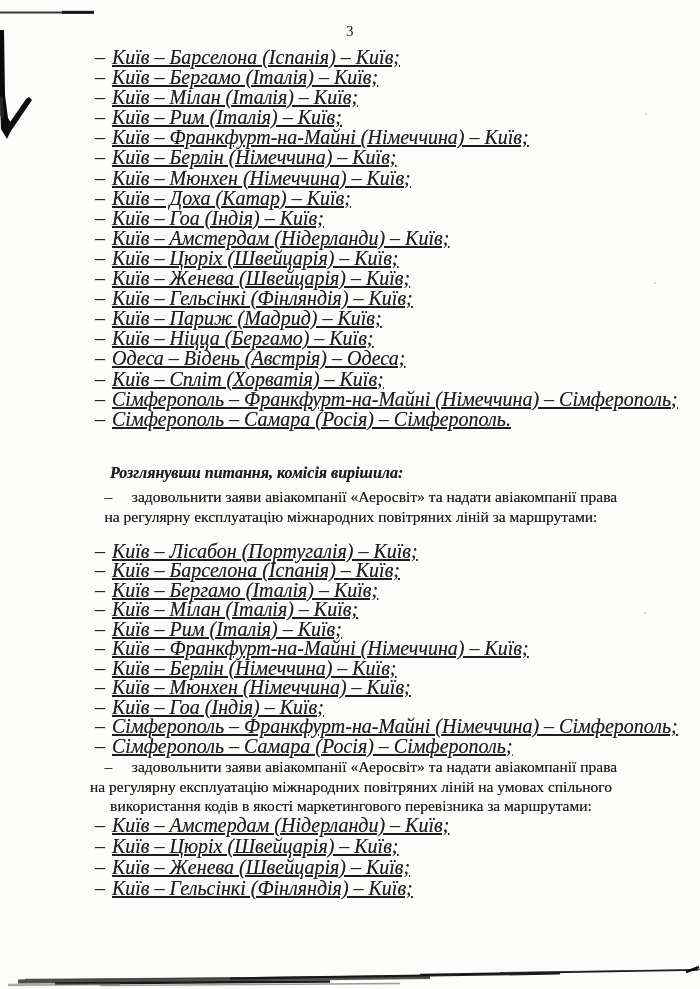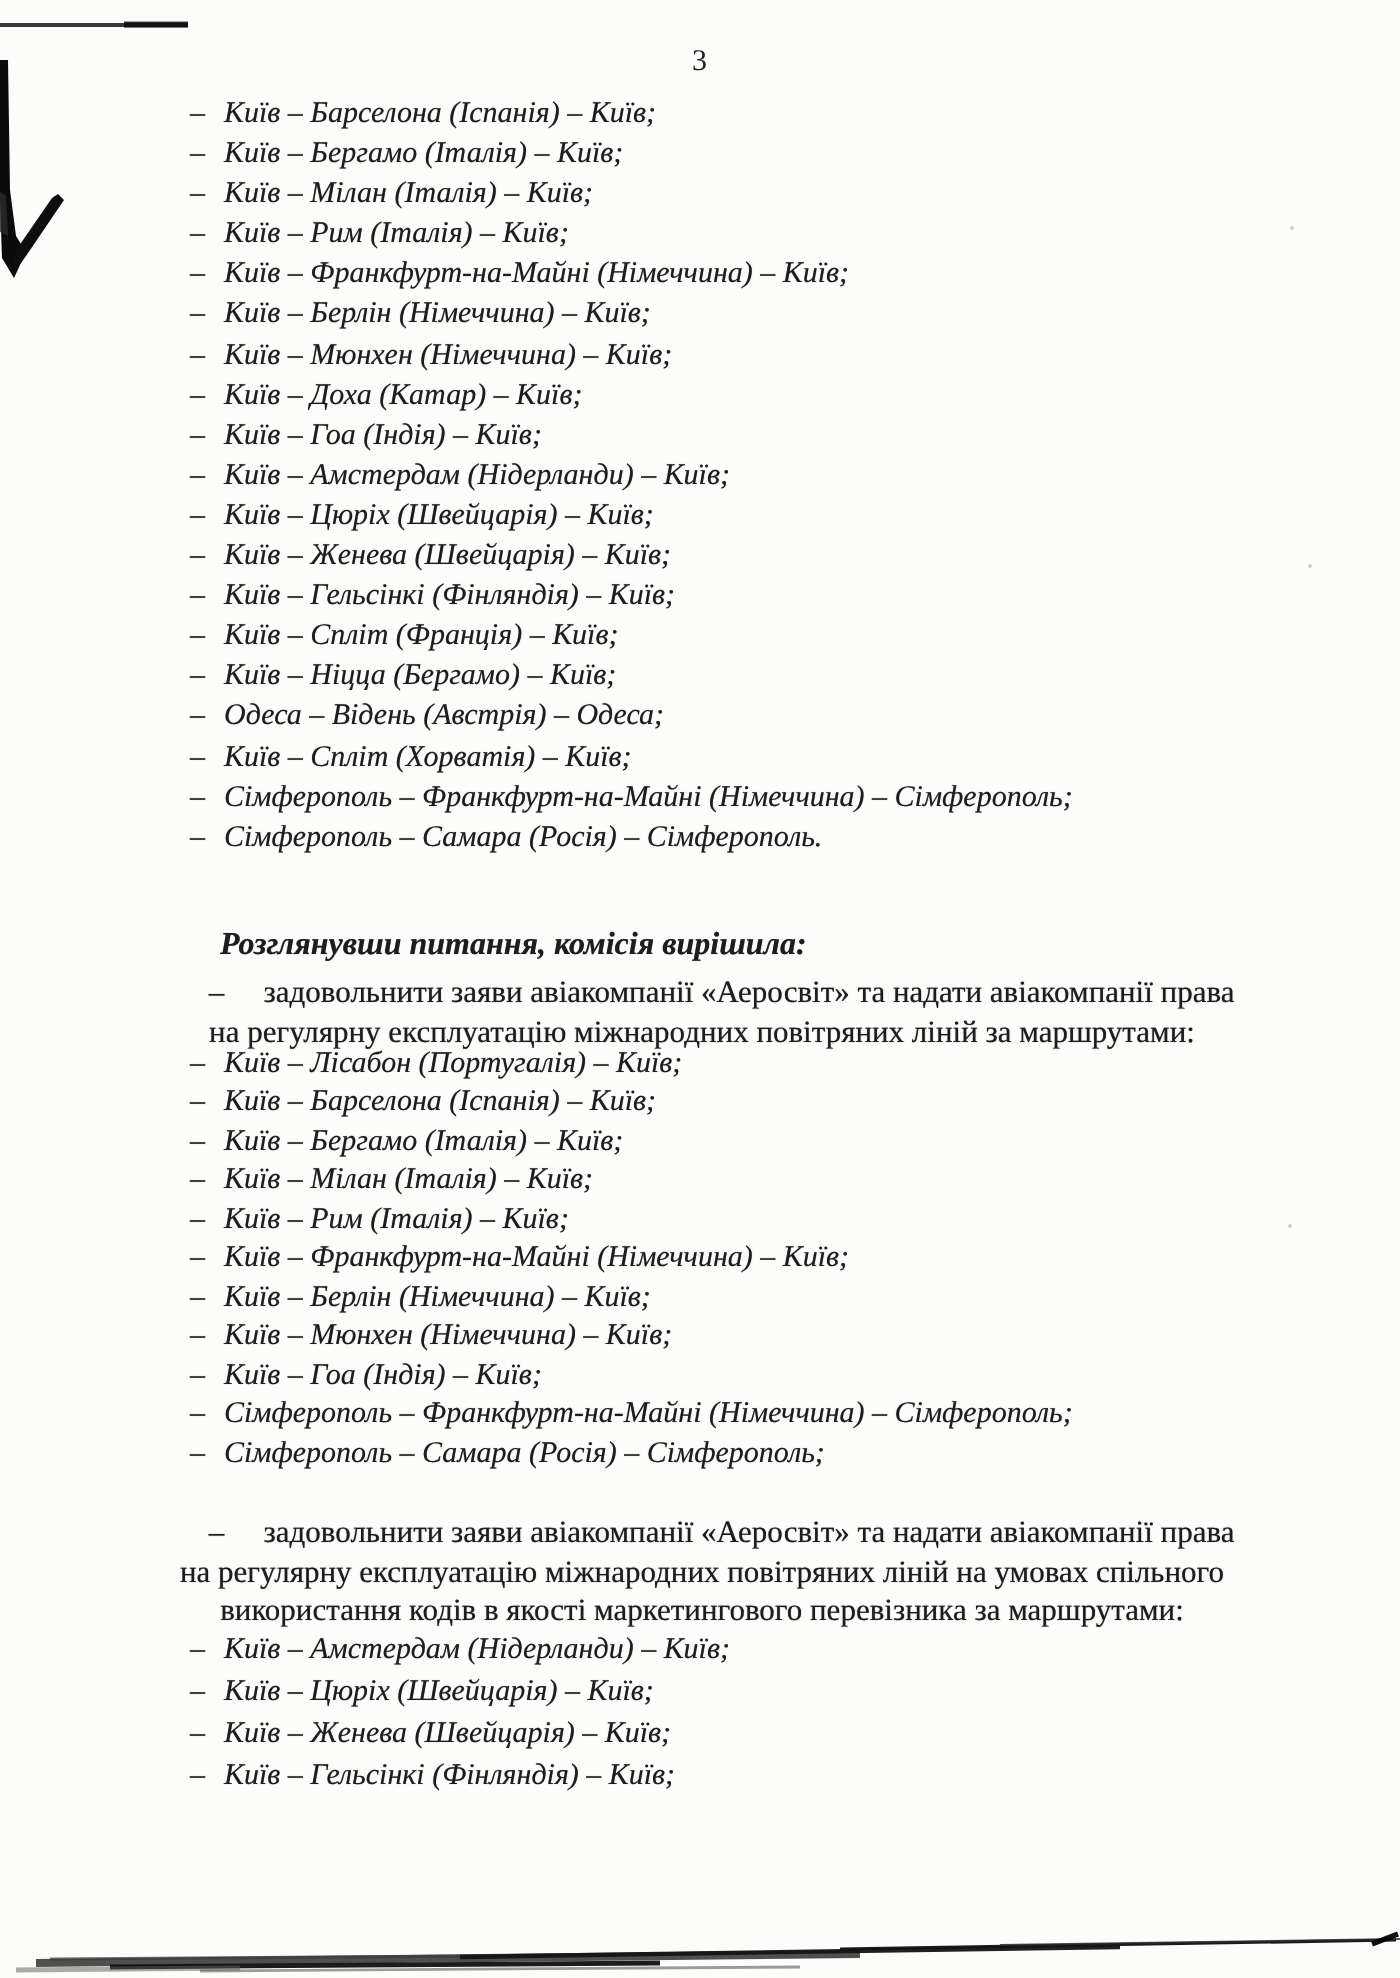--- a/index.html
+++ b/index.html
@@ -6,26 +6,26 @@
   .page{
     position:relative;width:700px;height:989px;overflow:hidden;
     background:#fcfcfa;color:#1d1d1d;
     font-family:"Liberation Serif","DejaVu Serif",serif;
   }
   .page-number{
     position:absolute;top:23px;left:0;right:0;text-align:center;
     font-size:15px;letter-spacing:.5px;
   }
   
-  .routes{position:absolute;left:95px;font-style:italic;font-size:15px;white-space:nowrap;
-    text-shadow:0 0 .4px rgba(20,20,20,.55);}
+  .routes{position:absolute;left:95px;font-style:italic;font-size:20px;white-space:nowrap;
+    text-shadow:0 0 .4px rgba(20,20,20,.55);text-decoration:underline;}
   .routes .route-item{height:auto;}
   .routes .ldash{display:inline-block;width:17px;font-style:italic;}
   #list1{top:47px;line-height:20.1px;}
-  #list2{top:523px;line-height:19.45px;}
+  #list2{top:542px;line-height:19.45px;}
   #list3{top:815px;line-height:21px;}
   
   .heading{
     position:absolute;top:464px;left:110px;
     font-weight:bold;font-style:italic;font-size:16px;
     text-shadow:0 0 .4px rgba(0,0,0,.6);
   }
   
   .para{
     position:absolute;left:48px;width:606px;font-size:15.5px;line-height:19.5px;
@@ -78,21 +78,21 @@
       <div class="route-item"><span class="ldash">–</span><span class="route-text">Київ – Гоа (Індія) – Київ;</span></div>
 
       <div class="route-item"><span class="ldash">–</span><span class="route-text">Київ – Амстердам (Нідерланди) – Київ;</span></div>
 
       <div class="route-item"><span class="ldash">–</span><span class="route-text">Київ – Цюріх (Швейцарія) – Київ;</span></div>
 
       <div class="route-item"><span class="ldash">–</span><span class="route-text">Київ – Женева (Швейцарія) – Київ;</span></div>
 
       <div class="route-item"><span class="ldash">–</span><span class="route-text">Київ – Гельсінкі (Фінляндія) – Київ;</span></div>
 
-      <div class="route-item"><span class="ldash">–</span><span class="route-text">Київ – Спліт (Франція) – Київ;</span></div>
+      <div class="route-item"><span class="ldash">–</span><span class="route-text">Київ – Париж (Мадрид) – Київ;</span></div>
 
       <div class="route-item"><span class="ldash">–</span><span class="route-text">Київ – Ніцца (Бергамо) – Київ;</span></div>
 
 
       <div class="route-item"><span class="ldash">–</span><span class="route-text">Одеса – Відень (Австрія) – Одеса;</span></div>
 
       <div class="route-item"><span class="ldash">–</span><span class="route-text">Київ – Спліт (Хорватія) – Київ;</span></div>
 
       <div class="route-item"><span class="ldash">–</span><span class="route-text">Сімферополь – Франкфурт-на-Майні (Німеччина) – Сімферополь;</span></div>
 

